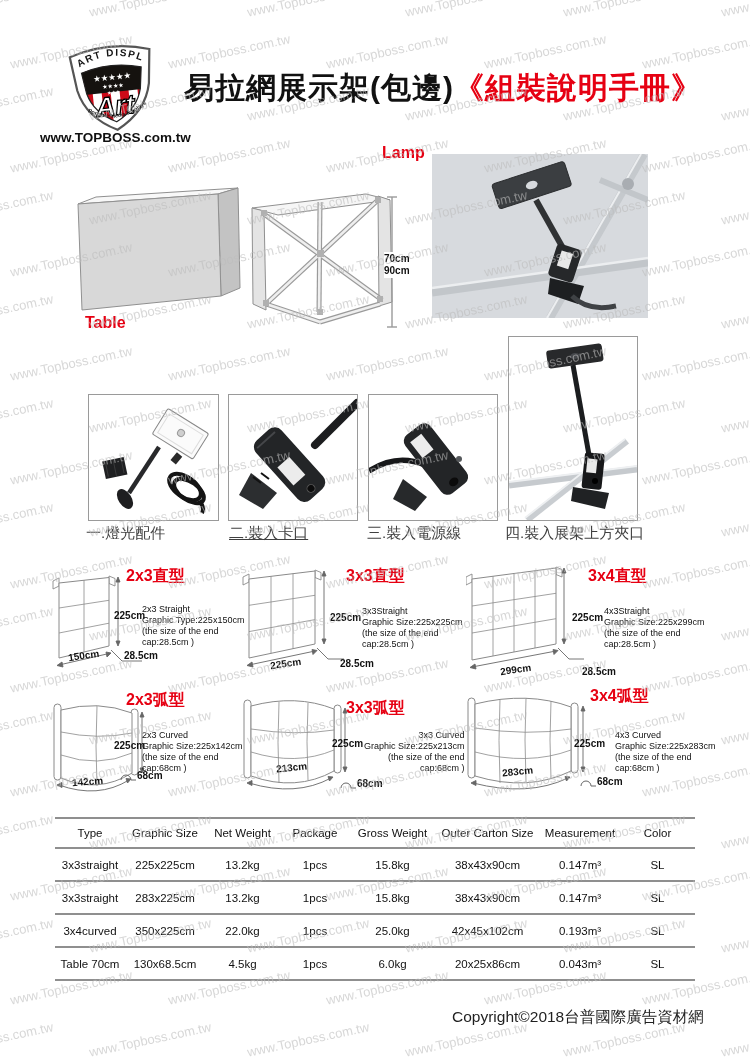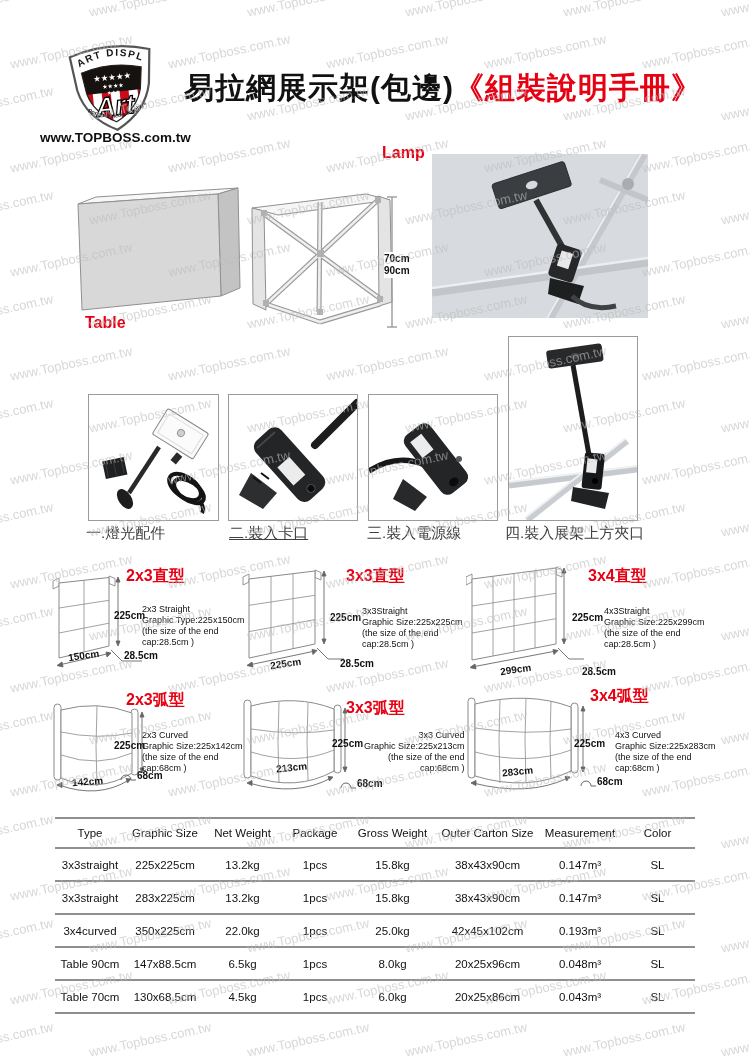--- a/index.html
+++ b/index.html
@@ -472,42 +472,33 @@
         <td>3x4curved</td>
         <td>350x225cm</td>
         <td>22.0kg</td>
         <td>1pcs</td>
         <td>25.0kg</td>
         <td>42x45x102cm</td>
         <td>0.193m³</td>
         <td>SL</td>
       </tr>
       <tr>
-        <td>Table 90cm</td>
-        <td>147x88.5cm</td>
-        <td>6.5kg</td>
-        <td>1pcs</td>
-        <td>8.0kg</td>
-        <td>20x25x96cm</td>
-        <td>0.048m³</td>
-        <td>SL</td>
-      </tr>
-      <tr>
         <td>Table 70cm</td>
         <td>130x68.5cm</td>
         <td>4.5kg</td>
         <td>1pcs</td>
         <td>6.0kg</td>
         <td>20x25x86cm</td>
         <td>0.043m³</td>
         <td>SL</td>
       </tr>
     </tbody>
   </table>
 
+  <div class="abs copyright" style="left:452px;top:1007px;">Copyright©2018台普國際廣告資材網</div>
 
   <div id="wm-layer">
       <span class="wm" style="left: -70px; top: -8px;">www.Topboss.com.tw</span>
       <span class="wm" style="left: 88px; top: -8px;">www.Topboss.com.tw</span>
       <span class="wm" style="left: 246px; top: -8px;">www.Topboss.com.tw</span>
       <span class="wm" style="left: 404px; top: -8px;">www.Topboss.com.tw</span>
       <span class="wm" style="left: 562px; top: -8px;">www.Topboss.com.tw</span>
       <span class="wm" style="left: 720px; top: -8px;">www.Topboss.com.tw</span>
       <span class="wm" style="left: 9px; top: 44px;">www.Topboss.com.tw</span>
       <span class="wm" style="left: 167px; top: 44px;">www.Topboss.com.tw</span>

